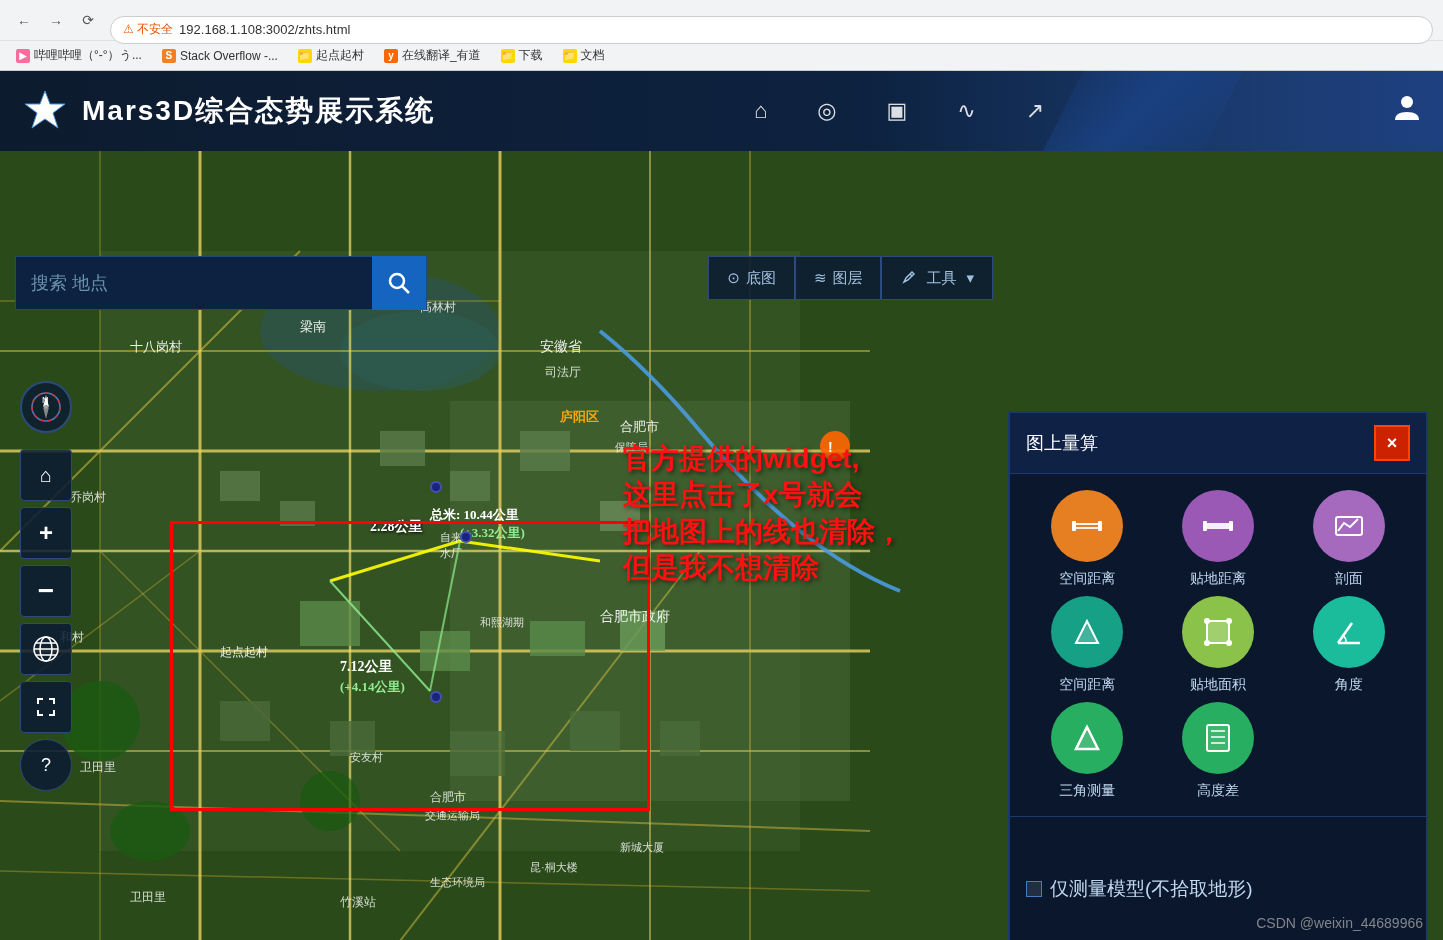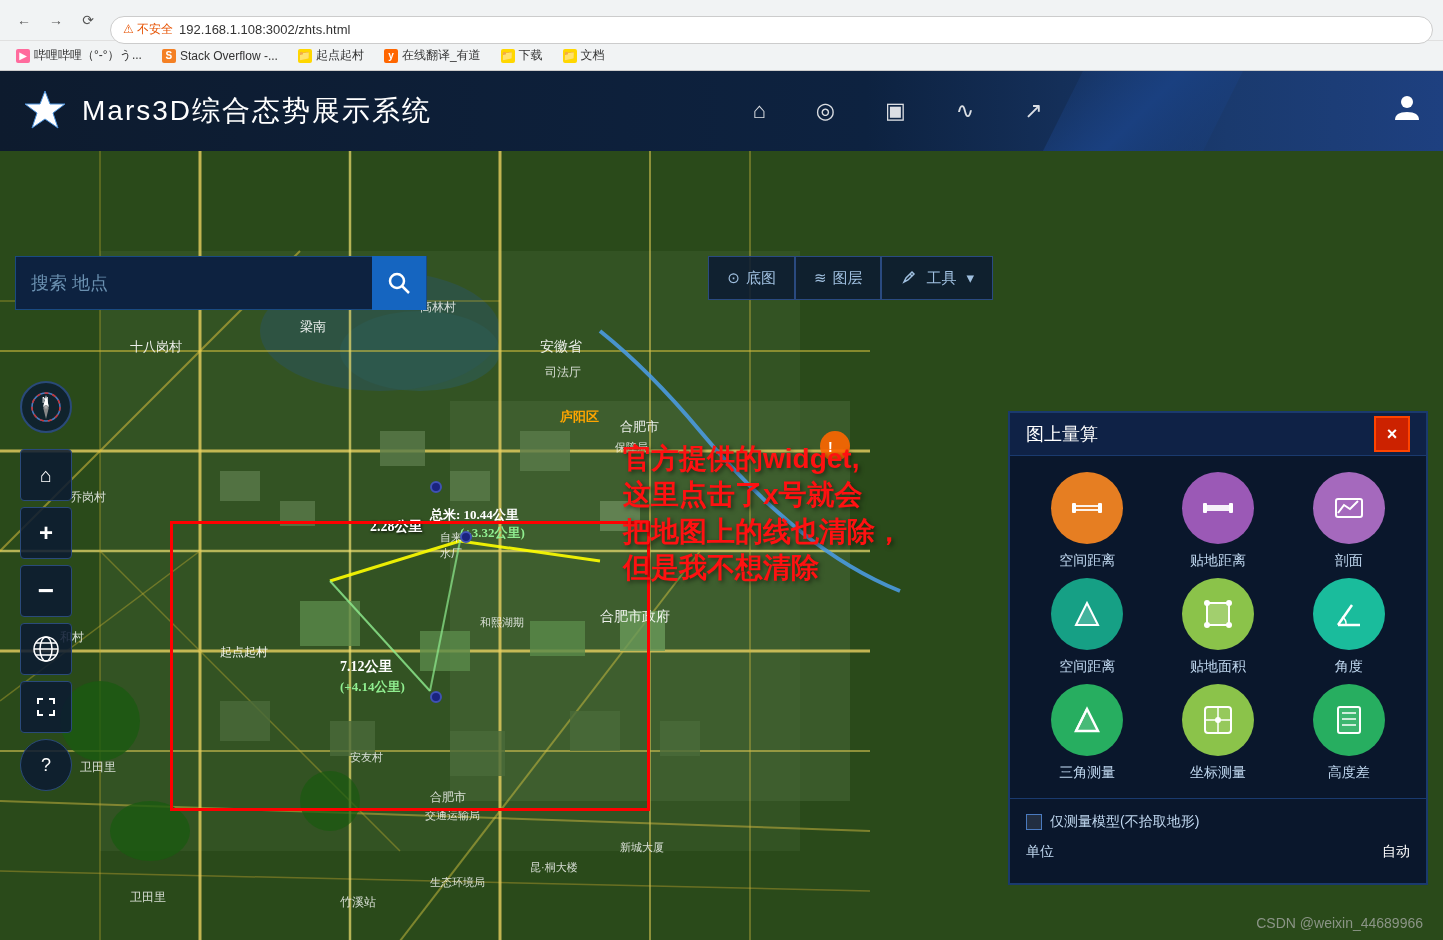--- a/index.html
+++ b/index.html
@@ -106,21 +106,21 @@
       min-width: 380px;
     }
     .logo-star {
       width: 50px; height: 50px;
       color: white;
       font-size: 36px;
       display: flex; align-items: center; justify-content: center;
     }
     .logo-title {
       font-size: 28px;
-      font-weight: normal;
+      font-weight: bold;
       color: white;
       letter-spacing: 2px;
     }
     .nav-icons {
       display: flex;
       align-items: center;
       gap: 50px;
       flex: 1;
       justify-content: center;
       padding-right: 100px;
@@ -283,21 +283,21 @@
       right: 15px;
       width: 420px;
       background: rgba(8, 20, 45, 0.95);
       border: 2px solid #1a3a6e;
       z-index: 400;
     }
     .panel-header {
       display: flex;
       align-items: center;
       justify-content: space-between;
-      padding: 3px 16px;
+      padding: 12px 16px;
       background: rgba(15, 35, 70, 0.98);
       border-bottom: 1px solid #1a3a6e;
     }
     .panel-title {
       font-size: 18px;
       color: white;
       font-weight: normal;
     }
     .panel-close {
       width: 36px; height: 36px;
@@ -344,21 +344,22 @@
     .panel-bottom {
       padding: 8px 16px 16px;
       border-top: 1px solid #1a3a6e;
     }
     .panel-row {
       display: flex;
       align-items: center;
       gap: 8px;
       padding: 6px 0;
       color: #c0d8f0;
-      font-size: 14px;
+      font-size: 19px;
+      margin-top: 45px;
     }
     .checkbox {
       width: 16px; height: 16px;
       border: 1px solid #4a7abf;
       background: rgba(255,255,255,0.1);
       flex-shrink: 0;
     }
 
     
     .csdn-watermark {
@@ -706,31 +707,20 @@
           <div class="tool-icon" style="background:#27ae60;">
             <svg width="38" height="38" viewBox="0 0 38 38" fill="none">
               <polygon points="8,30 19,8 30,30" stroke="white" stroke-width="2.5" fill="rgba(255,255,255,0.15)"></polygon>
               <line x1="8" y1="30" x2="19" y2="8" stroke="white" stroke-width="2"></line>
               <line x1="8" y1="30" x2="30" y2="30" stroke="white" stroke-width="2"></line>
             </svg>
           </div>
           <span class="tool-label">三角测量</span>
         </div>
         <div class="tool-item">
-          <div class="tool-icon" style="background:#8bc34a;">
-            <svg width="38" height="38" viewBox="0 0 38 38" fill="none">
-              <rect x="6" y="6" width="26" height="26" rx="3" stroke="white" stroke-width="2" fill="rgba(255,255,255,0.1)"></rect>
-              <line x1="19" y1="6" x2="19" y2="32" stroke="white" stroke-width="1.5"></line>
-              <line x1="6" y1="19" x2="32" y2="19" stroke="white" stroke-width="1.5"></line>
-              <circle cx="19" cy="19" r="3" fill="white"></circle>
-            </svg>
-          </div>
-          <span class="tool-label">坐标测量</span>
-        </div>
-        <div class="tool-item">
           <div class="tool-icon" style="background:#27ae60;">
             <svg width="38" height="38" viewBox="0 0 38 38" fill="none">
               <rect x="8" y="6" width="22" height="26" rx="2" stroke="white" stroke-width="2" fill="rgba(255,255,255,0.1)"></rect>
               <line x1="12" y1="12" x2="26" y2="12" stroke="white" stroke-width="1.5"></line>
               <line x1="12" y1="18" x2="26" y2="18" stroke="white" stroke-width="1.5"></line>
               <line x1="12" y1="24" x2="26" y2="24" stroke="white" stroke-width="1.5"></line>
             </svg>
           </div>
           <span class="tool-label">高度差</span>
         </div>

